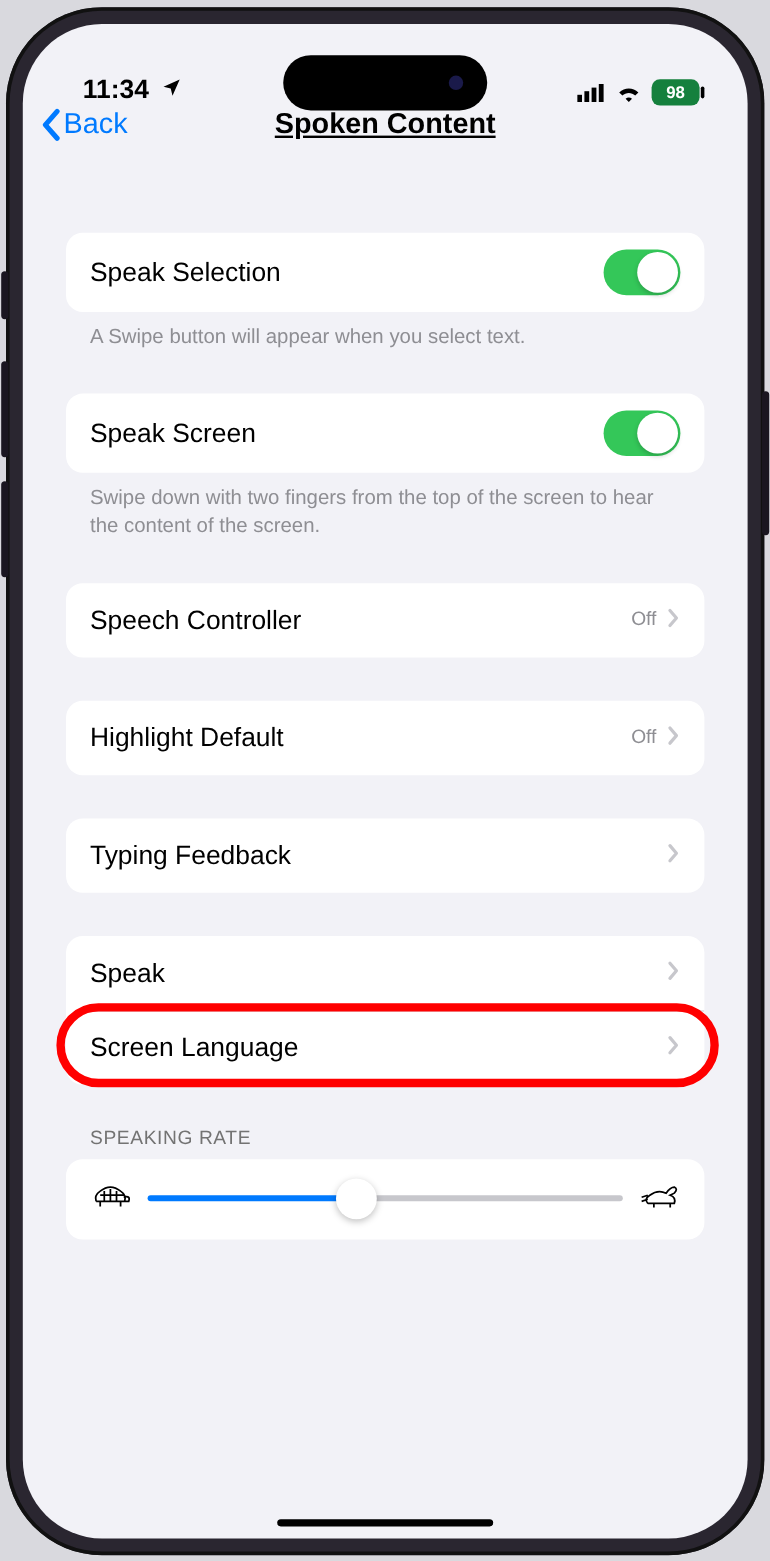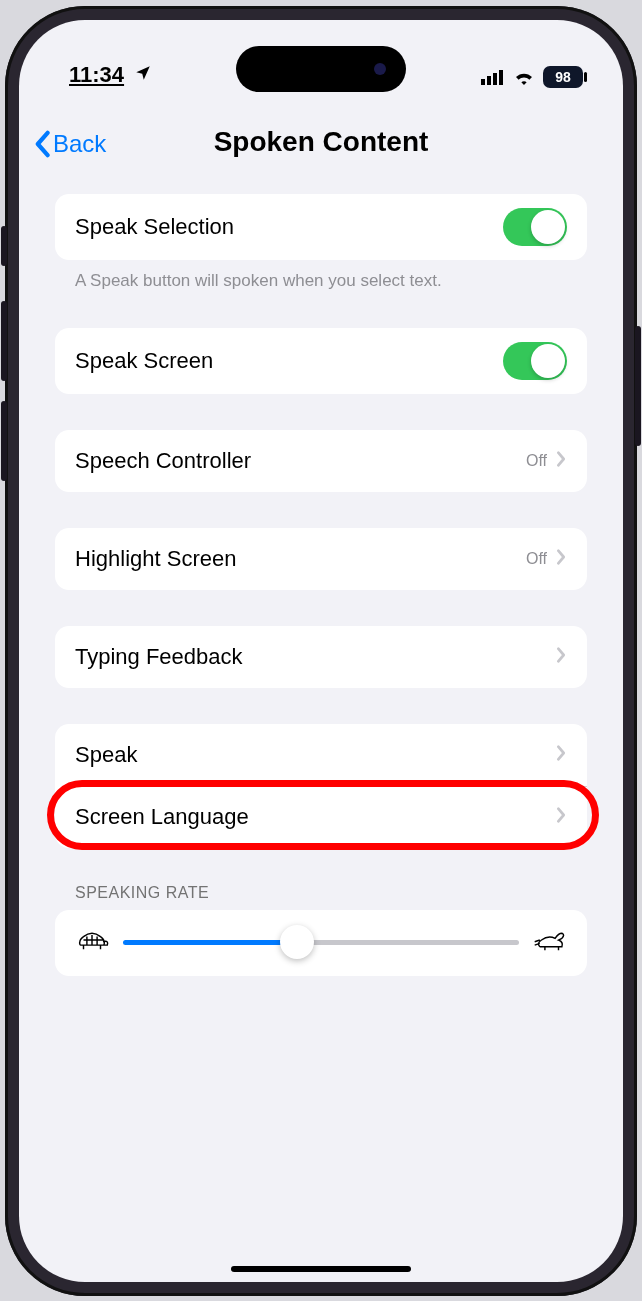--- a/index.html
+++ b/index.html
@@ -47,47 +47,48 @@
   .status-bar {
     height: 70px;
     display: flex;
     align-items: flex-end;
     justify-content: space-between;
     padding: 0 40px 2px 50px;
     font-size: 22px;
     font-weight: 600;
     color:#000;
   }
-  .status-left { display:flex; align-items:flex-end; gap:10px;text-decoration:underline; }
+  .status-left { display:flex; align-items:flex-end; gap:10px; }
   .status-right { display:flex; align-items:center; gap:8px; }
   .cell-icon, .wifi-icon, .batt-icon { display:inline-flex; }
   .batt-pill {
-    width: 40px; height: 22px; background:#0f172a; border-radius:7px;
+    width: 40px; height: 22px; background:#15803d; border-radius:7px;
     color:#fff; font-size:14px; font-weight:700; display:flex; align-items:center; justify-content:center;
     position:relative;
   }
   .batt-pill::after{content:"";position:absolute;right:-4px;top:6px;width:3px;height:10px;background:#000;border-radius:2px;}
   .nav-bar {
     height: 68px;
     display:flex;
-    align-items:flex-end;
+    align-items:flex-start;
     justify-content:center;
     position:relative;
+    text-decoration:underline;
   }
   .nav-back {
     position:absolute;
     left: 14px;
     display:flex;
     align-items:center;
     color:#007aff;
     font-size:24px;
     gap:2px;
     cursor:pointer;
   }
-  .nav-title { font-size:28px; font-weight:600; color:#000; }
+  .nav-title { font-size:24px; font-weight:600; color:#000; }
   .content { padding: 0 36px; overflow-y:auto; height: calc(100% - 138px - 14px); }
   .group { margin-top: 36px; }
   .group:first-child { margin-top: 36px; }
   .card {
     background:#fff;
     border-radius:14px;
     overflow:hidden;
   }
   .row {
     min-height: 62px;
@@ -214,52 +215,53 @@
 
       <div class="group">
         <div class="card">
           <div class="row">
             <span>Speak Selection</span>
             <div class="toggle" data-on="true">
                 <div class="toggle-knob"></div>
               </div>
           </div>
         </div>
-        <div class="footer-text">A Speak button will spoken when you select text.</div>
+        <div class="footer-text">A Swipe button will appear when you select text.</div>
       </div>
 
       <div class="group">
         <div class="card">
           <div class="row">
             <span>Speak Screen</span>
             <div class="toggle" data-on="true">
                 <div class="toggle-knob"></div>
               </div>
           </div>
         </div>
+        <div class="footer-text">Swipe down with two fingers from the top of the screen to hear the content of the screen.</div>
       </div>
 
       <div class="group">
         <div class="card">
           <div class="row">
             <span>Speech Controller</span>
             <div class="row-right">
               <span class="row-value">Off</span>
               <span class="chev"><svg width="12" height="18" viewBox="0 0 12 20">
                     <path fill="none" stroke="#c7c7cc" stroke-width="3" stroke-linecap="round" stroke-linejoin="round" d="M3 3 L9 10 L3 17"></path>
                   </svg></span>
             </div>
           </div>
         </div>
       </div>
 
       <div class="group">
         <div class="card">
           <div class="row">
-            <span>Highlight Screen</span>
+            <span>Highlight Default</span>
             <div class="row-right">
               <span class="row-value">Off</span>
               <span class="chev"><svg width="12" height="18" viewBox="0 0 12 20">
                     <path fill="none" stroke="#c7c7cc" stroke-width="3" stroke-linecap="round" stroke-linejoin="round" d="M3 3 L9 10 L3 17"></path>
                   </svg></span>
             </div>
           </div>
         </div>
       </div>
 

